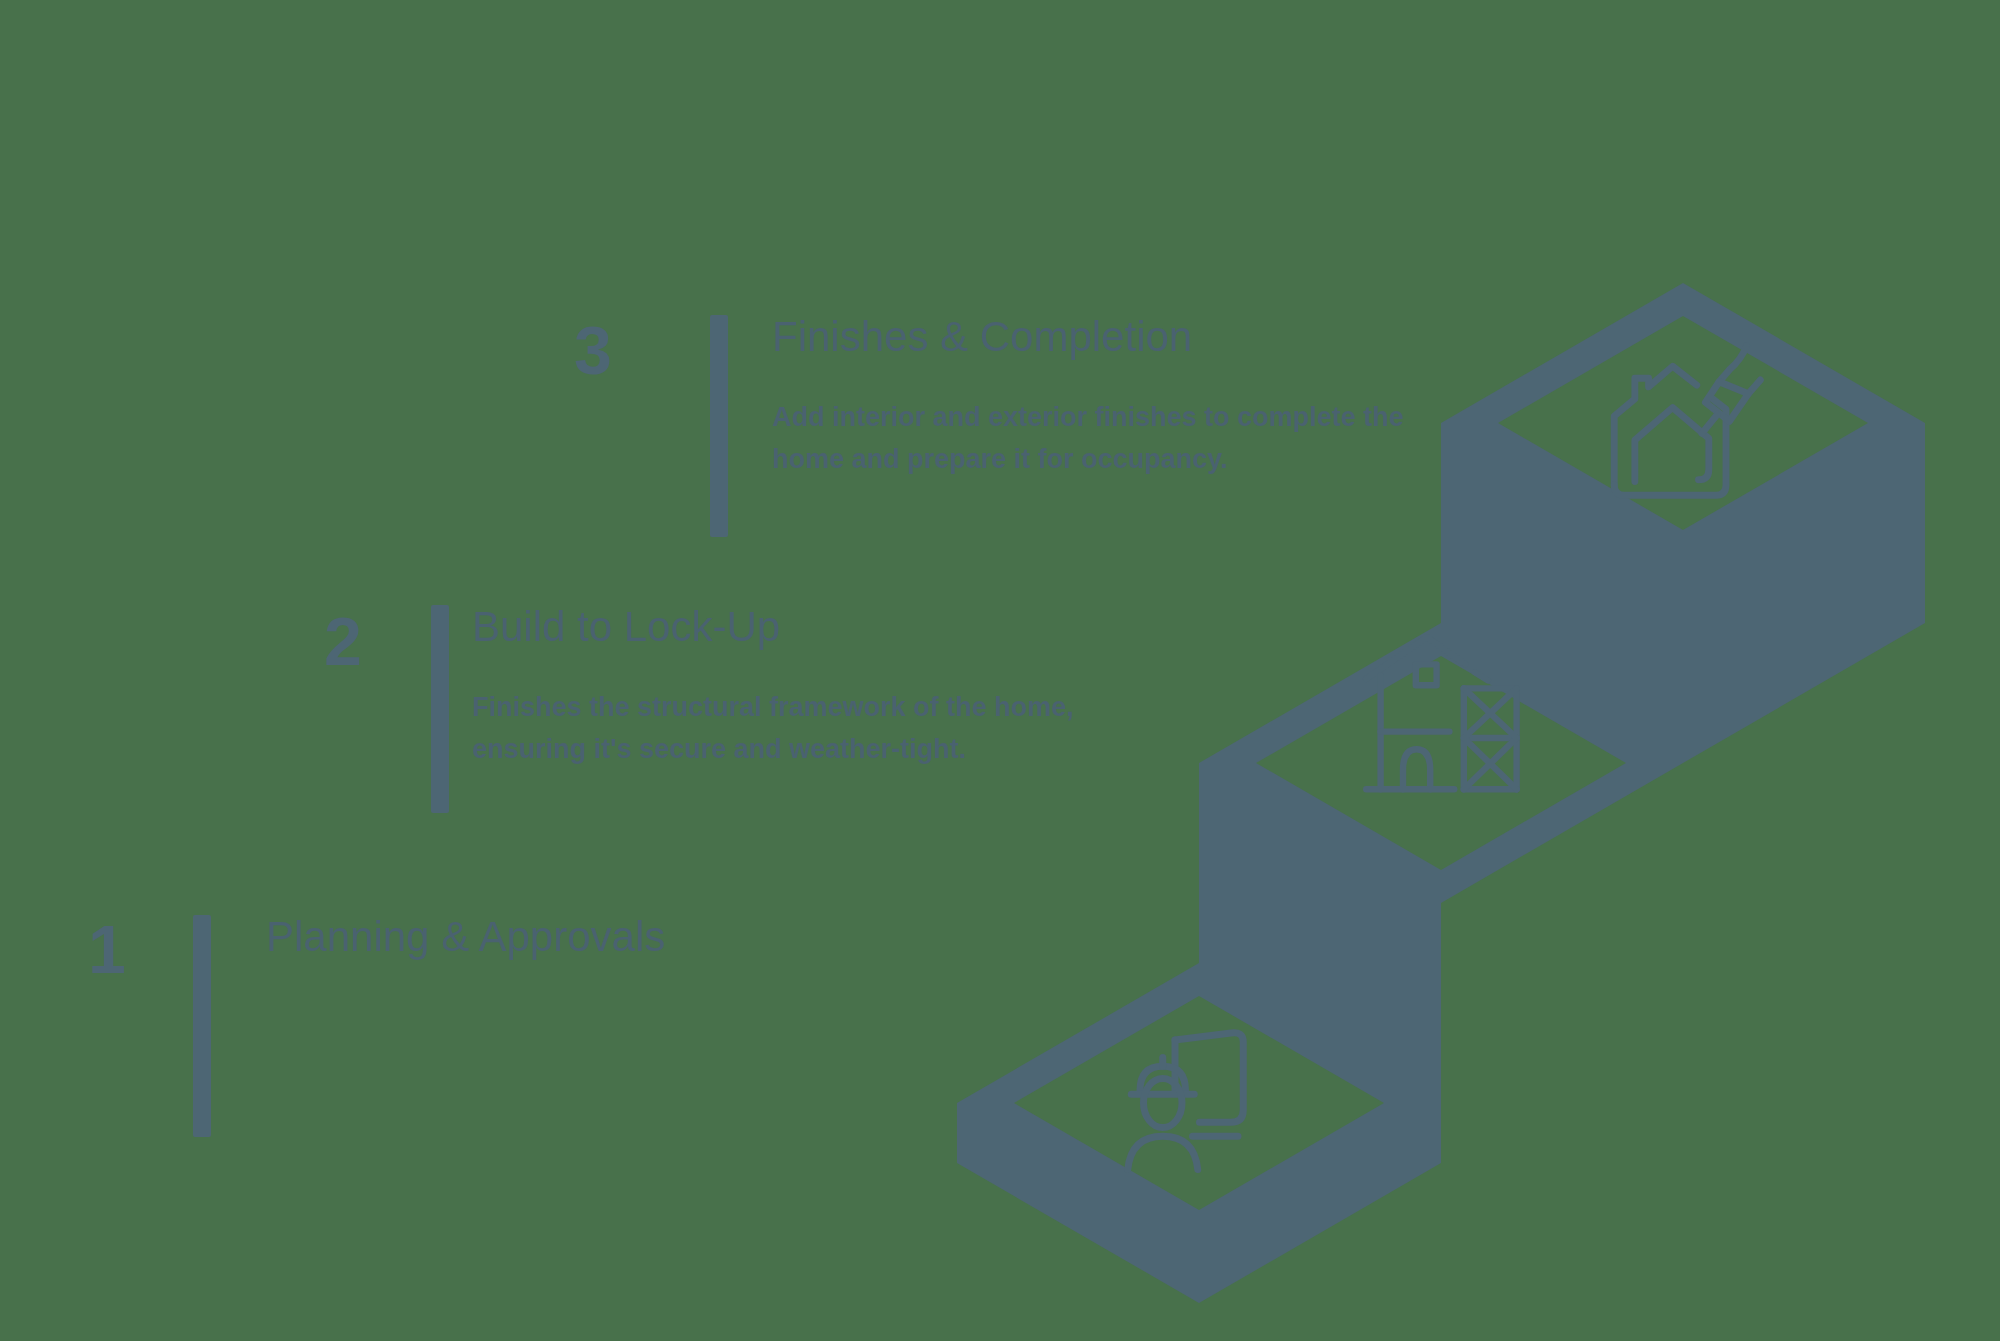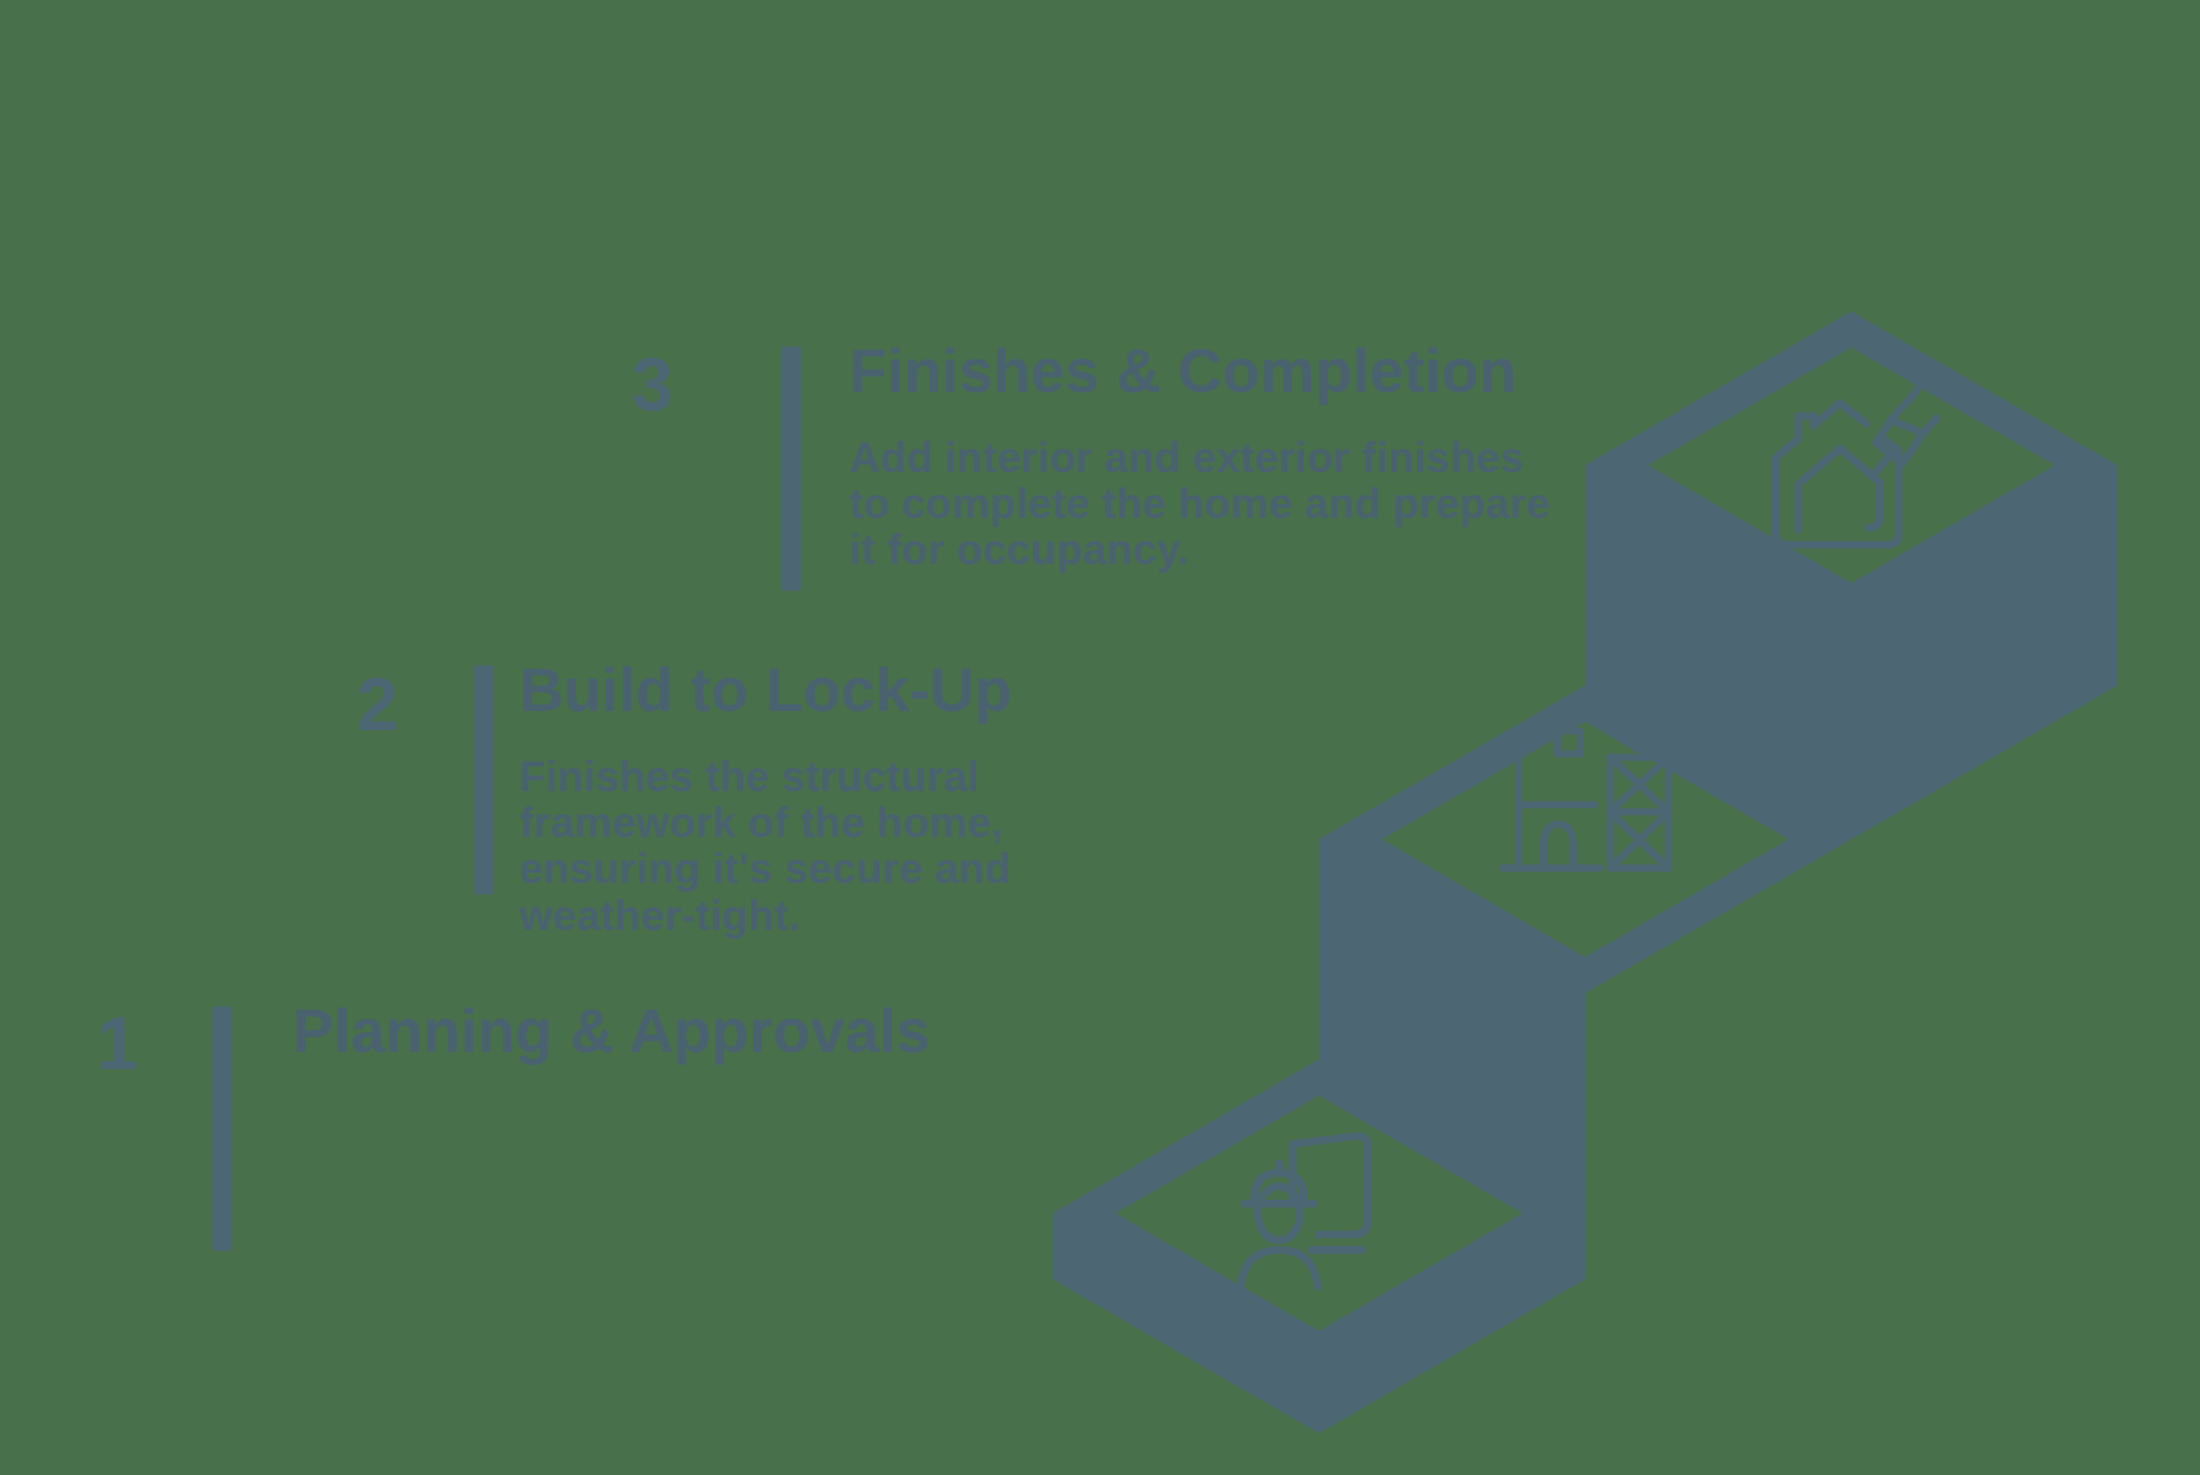--- a/index.html
+++ b/index.html
@@ -32,24 +32,24 @@
     position:absolute;width:18px;background:var(--ink);border-radius:2px;
   }
   #bar1{left:193px;top:915px;height:222px;}
   #bar2{left:431px;top:605px;height:208px;}
   #bar3{left:710px;top:315px;height:222px;}
   .step-text{position:absolute;color:var(--text);}
   #txt1{left:236px;top:912px;margin-left:30px;}
   #txt2{left:472px;top:602px;}
   #txt3{left:772px;top:312px;}
   .step-title{
-    font-size:56px;font-weight:bold;line-height:50px;white-space:nowrap;
+    font-size:42px;font-weight:normal;line-height:50px;white-space:nowrap;
   }
   .step-desc{
-    font-size:39px;font-weight:bold;line-height:42px;margin-top:34px;
+    font-size:27px;font-weight:bold;line-height:42px;margin-top:34px;
   }
   #txt1 .step-desc{max-width:655px;}
   #txt2 .step-desc{max-width:612px;}
   #txt3 .step-desc{max-width:642px;}
 </style>
 </head>
 <body>
 
 <div class="canvas">
 

